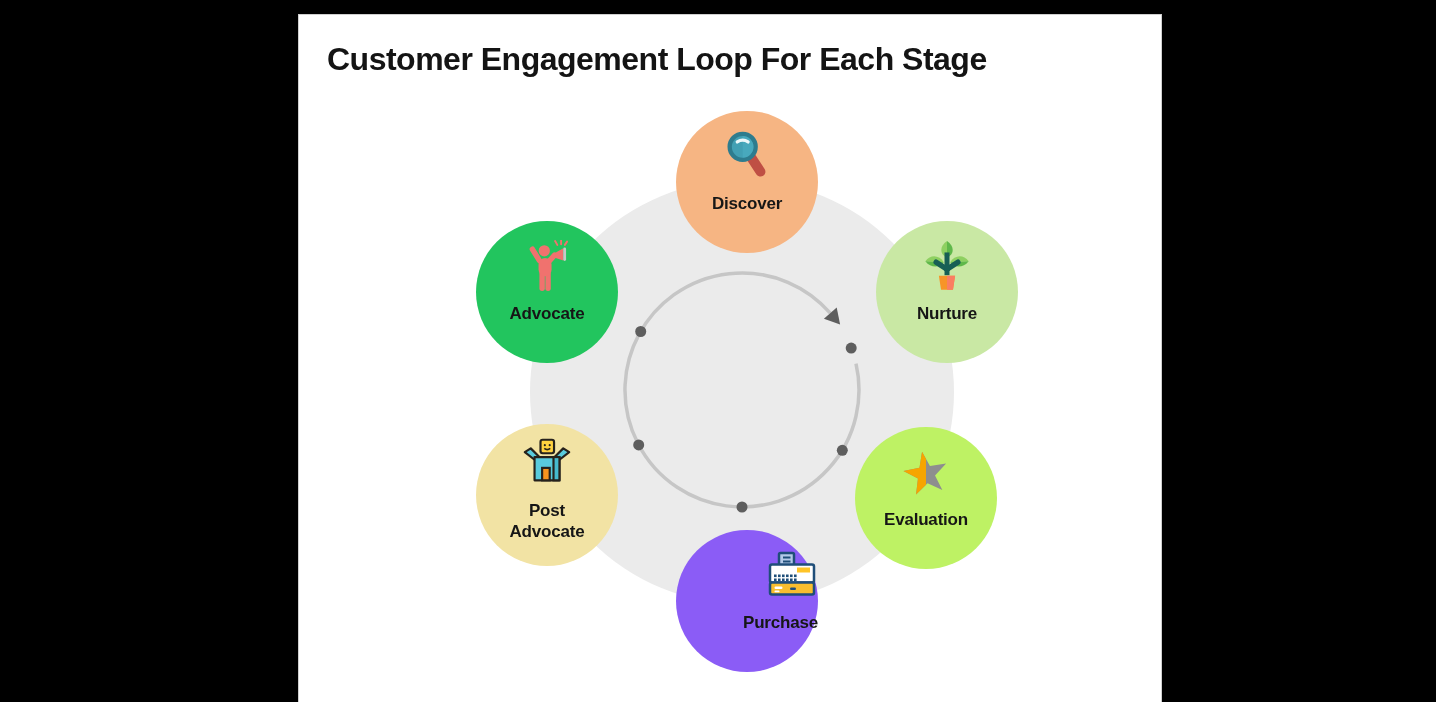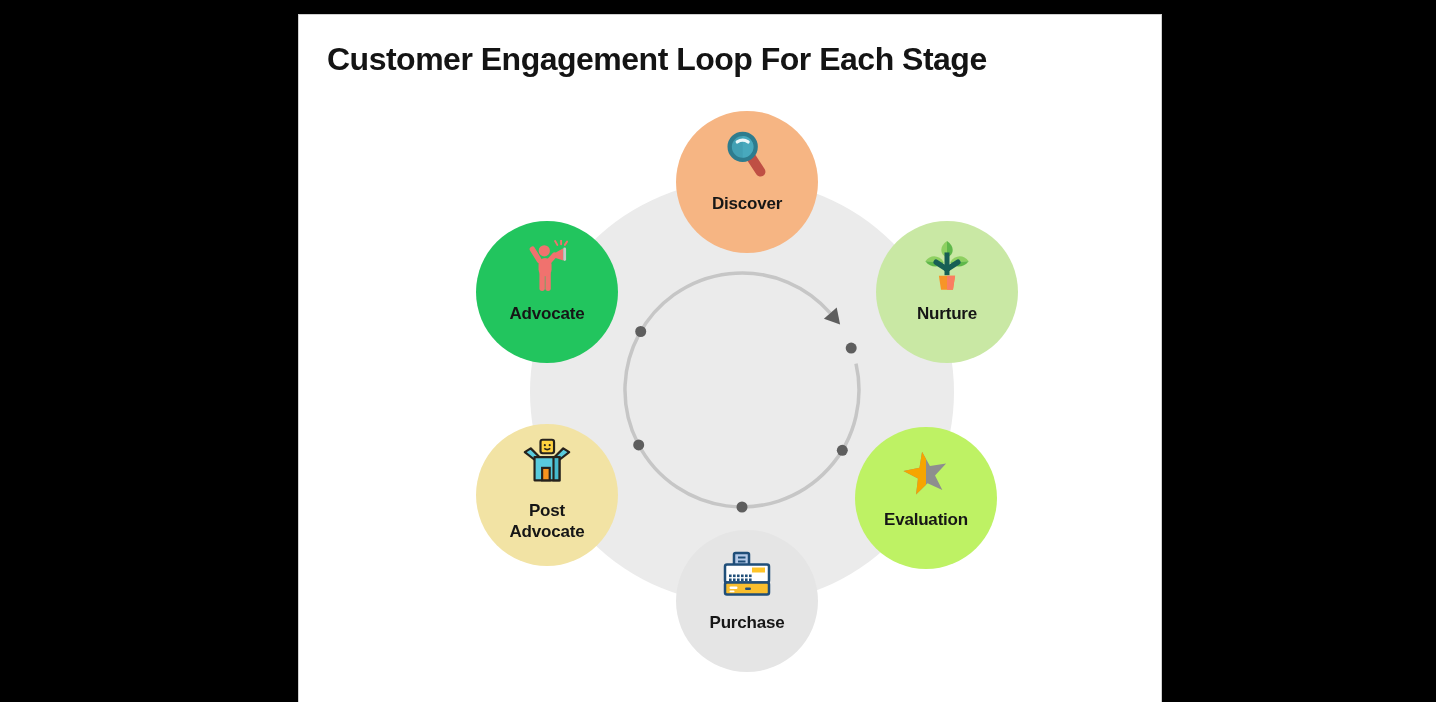--- a/index.html
+++ b/index.html
@@ -95,21 +95,21 @@
             </clipPath>
           </defs>
         <path d="M24 5 L28.9 19.2 L44 19.5 L32 28.6 L36.3 43 L24 34.4 L11.7 43 L16 28.6 L4 19.5 L19.1 19.2 Z" fill="#8E8E8E" transform="rotate(-10 24 26)"></path>
         <g clip-path="url(#starHalf)">
           <path d="M24 5 L28.9 19.2 L44 19.5 L32 28.6 L36.3 43 L24 34.4 L11.7 43 L16 28.6 L4 19.5 L19.1 19.2 Z" fill="#F6A500" transform="rotate(-10 24 26)"></path>
         </g>
       </svg>
       <div class="label">Evaluation</div>
     </div>
 
-    <div class="stage pos-purchase" style="background: #e5e5e5;">
+    <div class="stage pos-purchase" style="background: #8b5cf6; align-items: flex-end;">
       <svg class="icon" viewBox="0 0 52 48">
         <rect x="13" y="2" width="15" height="13" rx="1.5" fill="#B3C9E8" stroke="#1F4E79" stroke-width="2.5"></rect>
         <line x1="17" y1="6.5" x2="24.5" y2="6.5" stroke="#1F4E79" stroke-width="2"></line>
         <line x1="17" y1="10.5" x2="24.5" y2="10.5" stroke="#1F4E79" stroke-width="2"></line>
         <rect x="4" y="13.5" width="44" height="18" rx="2" fill="#FFFFFF" stroke="#1F4E79" stroke-width="2.5"></rect>
         <rect x="31" y="16.5" width="13" height="5" fill="#FFC427"></rect>
         <g fill="#1F4E79">
           <rect x="8" y="23.5" width="2.6" height="2.6"></rect>
             <rect x="12" y="23.5" width="2.6" height="2.6"></rect>
           <rect x="16" y="23.5" width="2.6" height="2.6"></rect>

